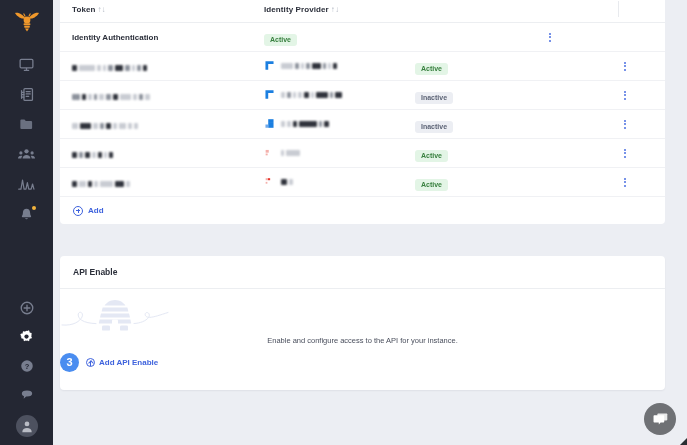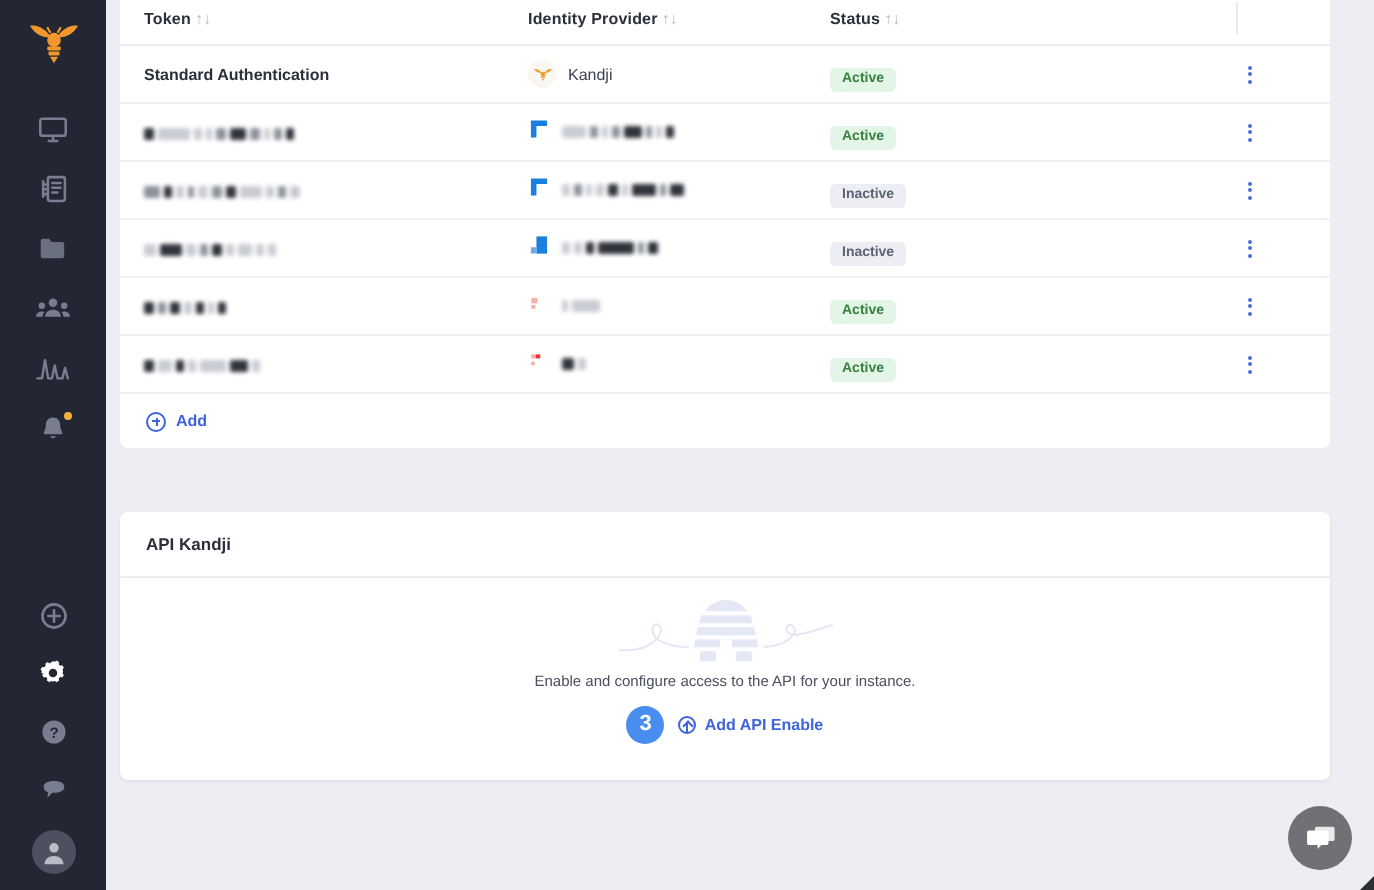--- a/index.html
+++ b/index.html
@@ -248,21 +248,20 @@
     padding-left: 13px;
     border-bottom: 1px solid #eceef1;
     font-size: 8.5px;
     font-weight: bold;
     color: #2b2f3a;
   }
   .api-body {
     height: 100px;
     display: flex;
     flex-direction: column;
-    align-items: center;
     justify-content: flex-start;
     padding-top: 8px;
   }
   .hive-wrap { width: 110px; height: 36px; }
   .api-text {
     font-size: 7.5px;
     color: #4a4f5d;
     text-align: center;
     line-height: 11px;
     margin-top: 2px;
@@ -465,43 +464,26 @@
 
     <section class="card-top">
 
       <div class="thead">
         <div class="th col-name">
           <span>Token</span><span class="sorts">↑↓</span>
         </div>
         <div class="th col-idp">
           <span>Identity Provider</span><span class="sorts">↑↓</span>
         </div>
-        <div class="th col-status">
-          <span>Status</span><span class="sorts">↑↓</span>
-        </div>
         <div class="col-menu"></div>
         <div class="hdr-divider"></div>
       </div>
 
       <div class="row">
-        <div class="col-name cell-name">Standard Authentication</div>
-        <div class="col-idp idp-cell">
-          <span class="kandji-mark">
-            <svg width="11" height="9" viewBox="0 0 30 22">
-              <g fill="#f0982b">
-                <path d="M3 3 C7 2 11 5 13.5 8 C11 8.6 6 7.6 3 3 Z"></path>
-                <path d="M27 3 C23 2 19 5 16.5 8 C19 8.6 24 7.6 27 3 Z"></path>
-                <ellipse cx="15" cy="10" rx="3.2" ry="3.4"></ellipse>
-                <rect x="11.8" y="13" width="6.4" height="1.8" rx="0.6"></rect>
-                <path d="M13.2 16.2 L16.8 16.2 L15 19.2 Z"></path>
-              </g>
-            </svg>
-          </span>
-          <span class="idp-label">Kandji</span>
-        </div>
+        <div class="col-name cell-name">Identity Authentication</div>
         <div class="col-status">
           <span class="badge active">Active</span>
         </div>
         <div class="col-menu">
           <span class="kebab">
               <i></i>
               <i></i>
               <i></i>
             </span>
         </div>
@@ -714,21 +696,21 @@
       </div>
 
       <div class="add-row">
         <span class="plus-circle"></span>
         <span class="add-label">Add</span>
       </div>
 
     </section>
 
     <section class="api-card">
-      <div class="api-head">API Kandji</div>
+      <div class="api-head">API Enable</div>
       <div class="api-body">
 
         <div class="hive-wrap">
           <svg width="110" height="36" viewBox="0 0 110 36">
             <g stroke="#e4e8f4" stroke-width="1" fill="none" stroke-linecap="round">
               <path d="M2 28 C14 29 20 24 22 20 C23.6 16.6 21 14.4 19.2 15.6 C17.4 16.8 18 21 21.6 23.2 C25 25.4 30 26.4 36 26.6"></path>
               <path d="M74 26.5 C80 26.3 86 24 88.6 20.4 C90.6 17.4 88 14.6 86 15.8 C84.2 17 85.4 20.6 89.6 20.4 C94 20.2 100 18 108 15.5"></path>
             </g>
             <g fill="#e4e8f4">
               <path d="M55 3 C50 3 46 6 44.6 8.6 L65.4 8.6 C64 6 60 3 55 3 Z"></path>

